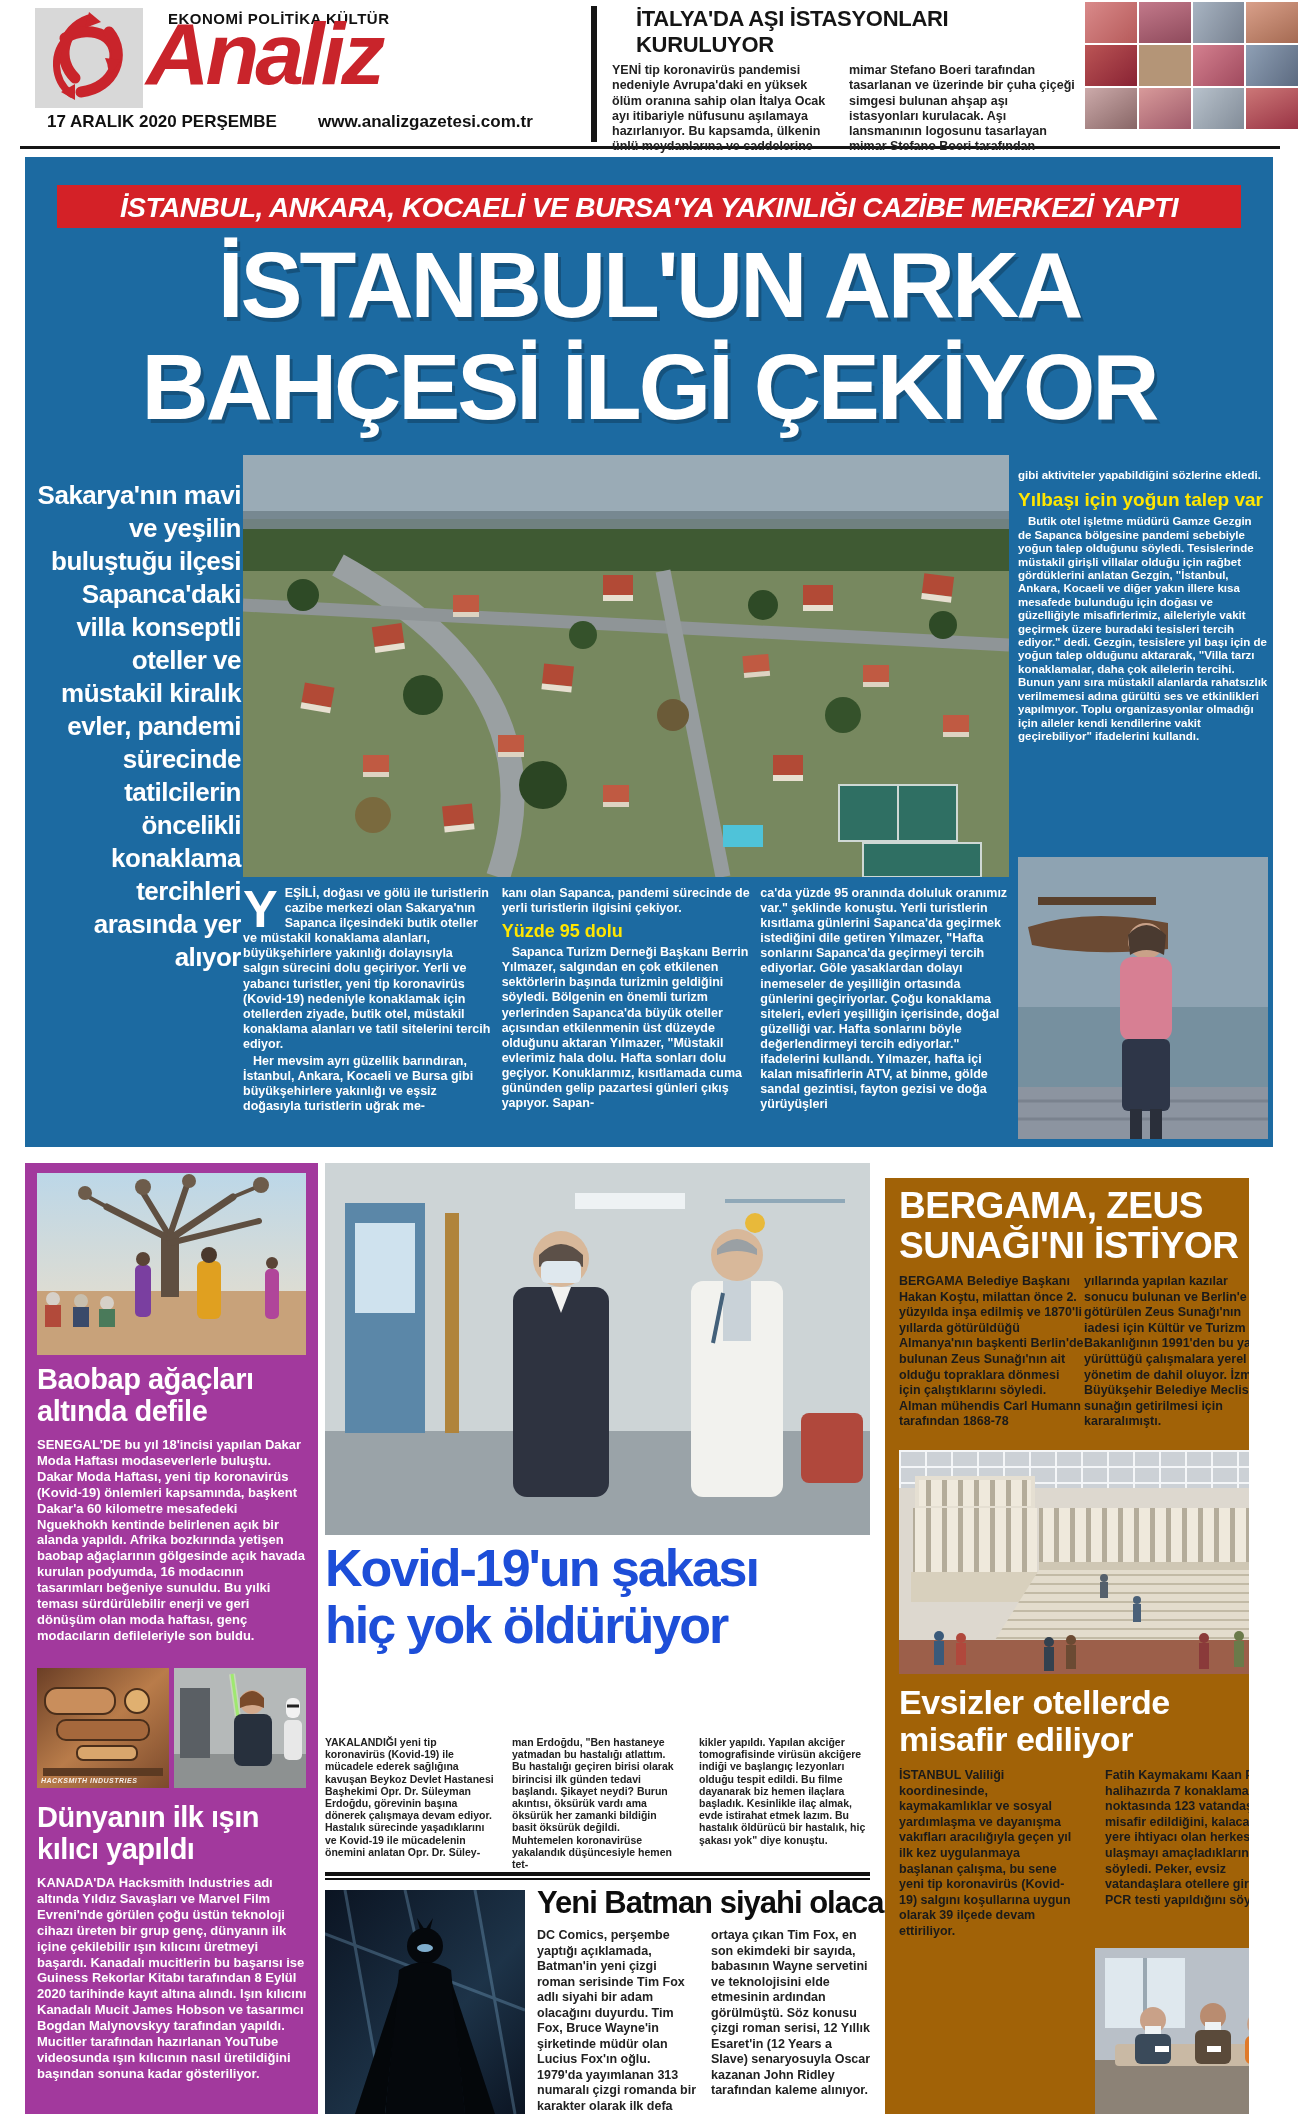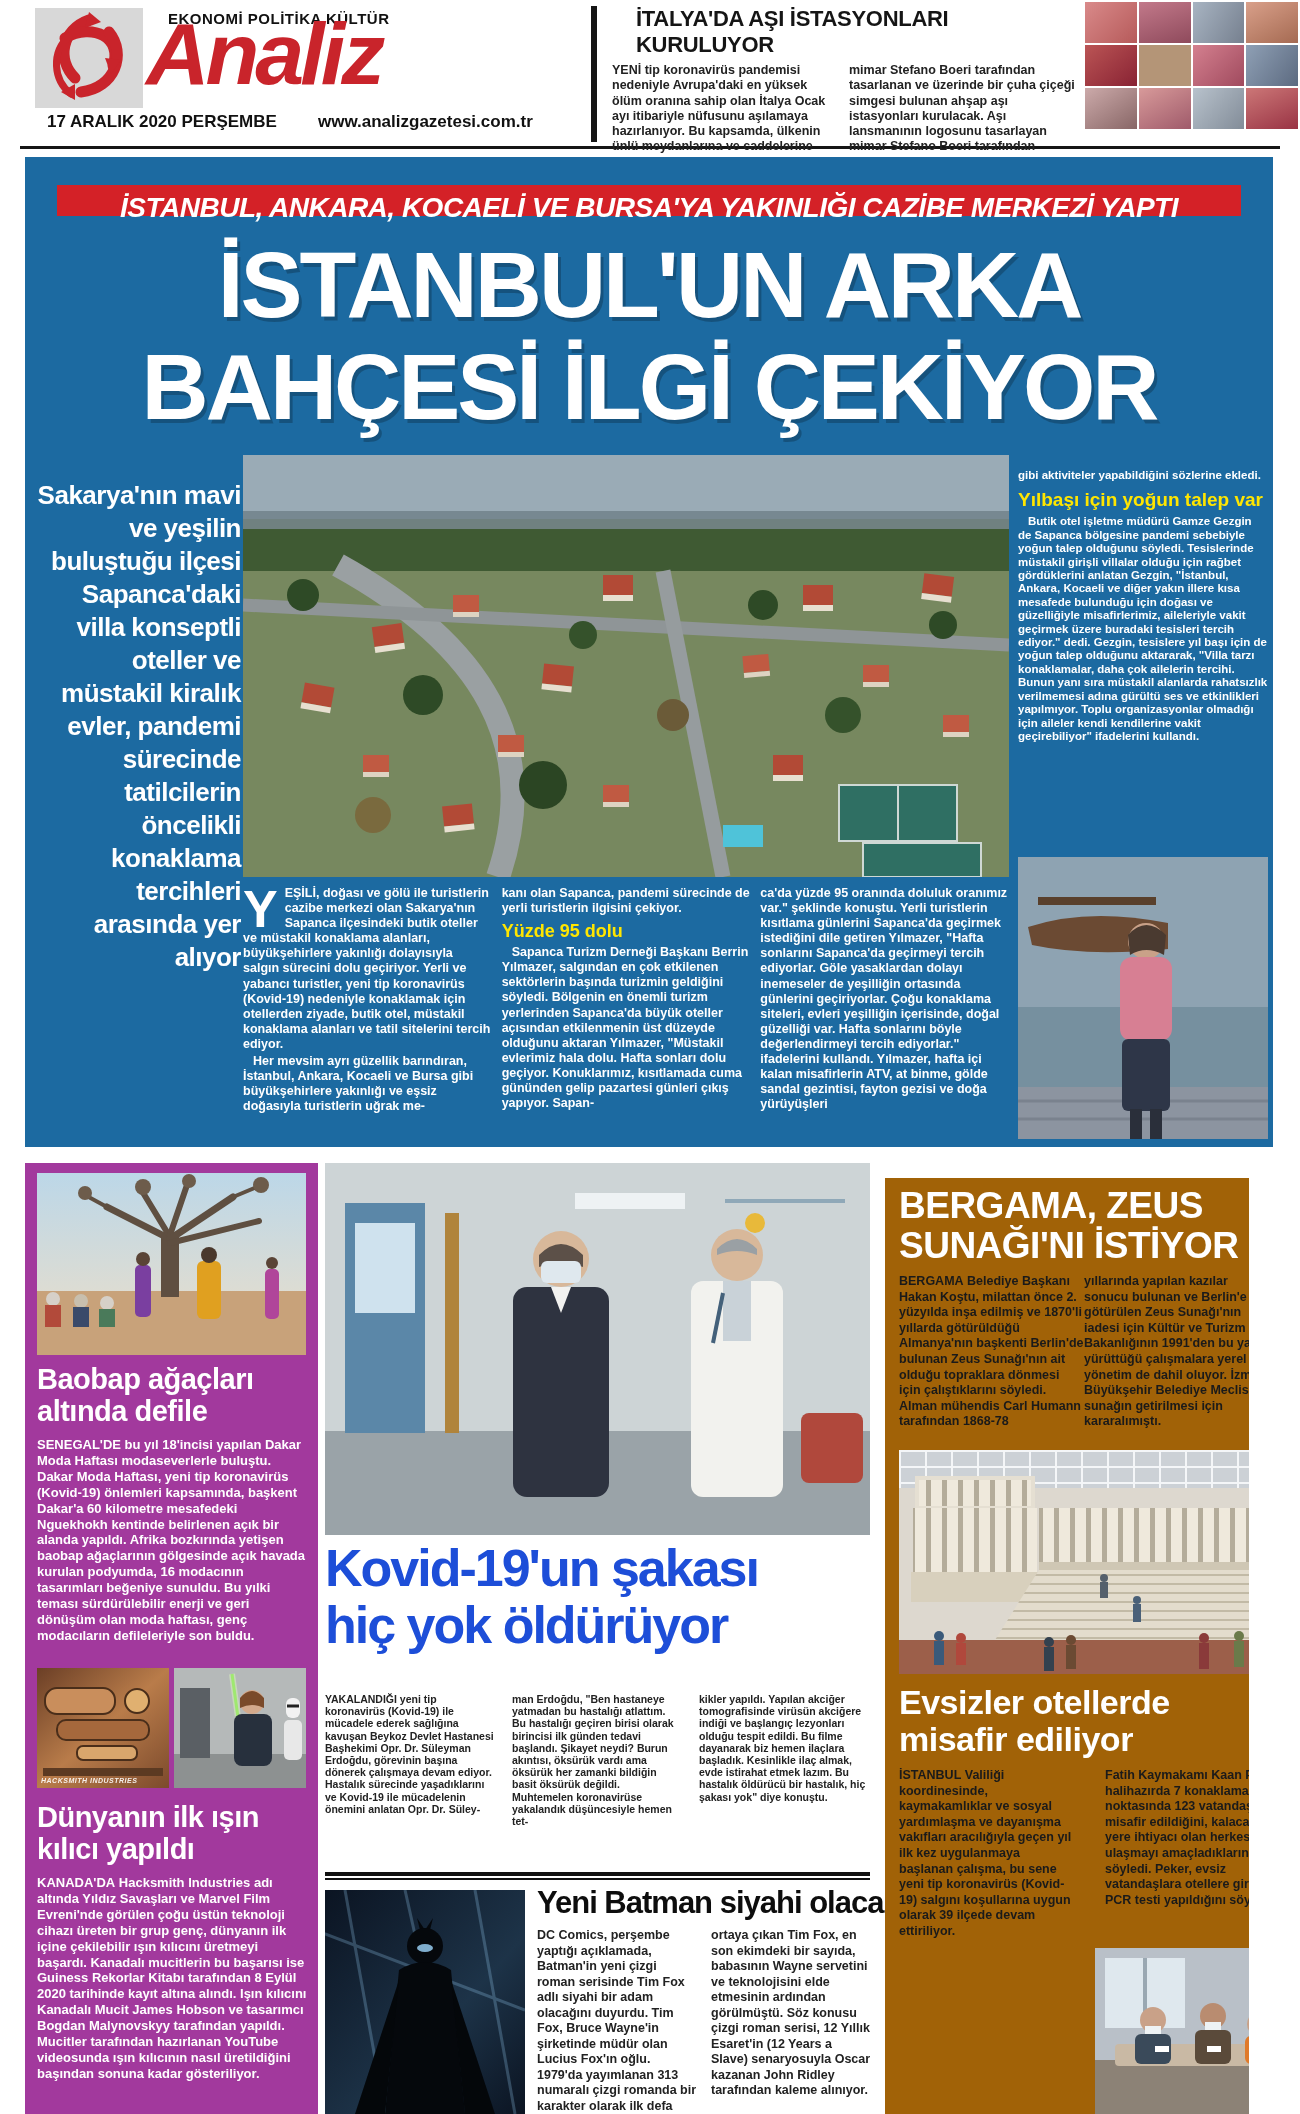--- a/index.html
+++ b/index.html
@@ -20,21 +20,21 @@
   .italy{left:612px;top:6px;width:466px;}
   .italy-title{font-size:22px;font-weight:900;color:#151515;letter-spacing:-.3px;margin-left:24px;}
   .italy-cols{display:flex;gap:10px;margin-top:5px;align-items:flex-end;}
   .italy-col{width:227px;font-size:12.5px;line-height:15.3px;font-weight:600;color:#222;}
   .collage{left:1085px;top:2px;width:213px;height:127px;display:grid;
            grid-template-columns:repeat(4,1fr);grid-template-rows:repeat(3,1fr);gap:2px;}
   .tile{width:100%;height:100%;}
 
   
   .blue{left:25px;top:157px;width:1248px;height:990px;background:#1c6aa1;}
-  .kicker{left:32px;top:28px;width:1184px;height:31px;background:#d42127;color:#fff;
+  .kicker{left:32px;top:28px;width:1184px;height:43px;background:#d42127;color:#fff;
           font-style:italic;font-weight:900;font-size:28px;line-height:45px;text-align:center;
           letter-spacing:-.5px;}
   .hl{left:0;width:100%;text-align:center;color:#fff;font-weight:900;font-size:93px;
       line-height:100px;letter-spacing:-3px;text-shadow:3px 4px 0 rgba(0,0,0,.22);white-space:nowrap;}
   .hl1{top:78px;}  .hl2{top:180px;}
   .intro{left:12px;top:322px;width:204px;text-align:right;color:#fff;font-weight:700;
          font-size:26px;line-height:33px;letter-spacing:-.5px;}
   .aerial{left:218px;top:298px;width:766px;height:422px;overflow:hidden;}
   .col4{left:993px;top:312px;width:250px;color:#fff;font-size:11.5px;line-height:13.4px;font-weight:600;}
   .subhead-y{color:#ffe600;font-weight:900;}
@@ -57,21 +57,21 @@
   .watermark{position:absolute;left:4px;bottom:4px;color:#fff;font-size:7px;font-weight:700;
              letter-spacing:.5px;font-style:italic;opacity:.9;}
   .p-hl2{left:12px;top:638px;width:272px;color:#fff;font-weight:900;font-size:29px;line-height:32px;letter-spacing:-.5px;}
   .p-body2{left:12px;top:712px;width:270px;height:232px;color:#fff;font-size:13px;line-height:15.9px;
            font-weight:600;overflow:hidden;}
 
   
   .doctor{left:325px;top:1163px;width:545px;height:372px;overflow:hidden;}
   .kovid-hl{left:325px;top:1540px;width:545px;color:#1d4ed8;font-weight:900;font-size:52px;
             line-height:57px;letter-spacing:-2px;}
-  .kovid-cols{left:325px;top:1693px;width:545px;height:168px;display:flex;gap:17px;overflow:hidden;}
+  .kovid-cols{left:325px;top:1736px;width:545px;height:168px;display:flex;gap:17px;overflow:hidden;}
   .kcol{width:170px;color:#222;font-size:10.5px;line-height:12.2px;font-weight:600;}
   .divider{left:325px;top:1872px;width:545px;height:8px;border-top:4px solid #111;border-bottom:2px solid #111;}
   .batman-img{left:325px;top:1890px;width:200px;height:224px;overflow:hidden;}
   .batman-hl{left:537px;top:1886px;width:334px;color:#0d0d0d;font-weight:900;font-size:31px;
              line-height:34px;letter-spacing:-1px;white-space:nowrap;}
   .batman-cols{left:537px;top:1928px;width:334px;height:182px;display:flex;gap:14px;overflow:hidden;}
   .btcol{width:160px;color:#222;font-size:12.5px;line-height:15.5px;font-weight:600;}
 
   
   .orange{left:885px;top:1178px;width:364px;height:951px;background:#a16207;overflow:hidden;}

